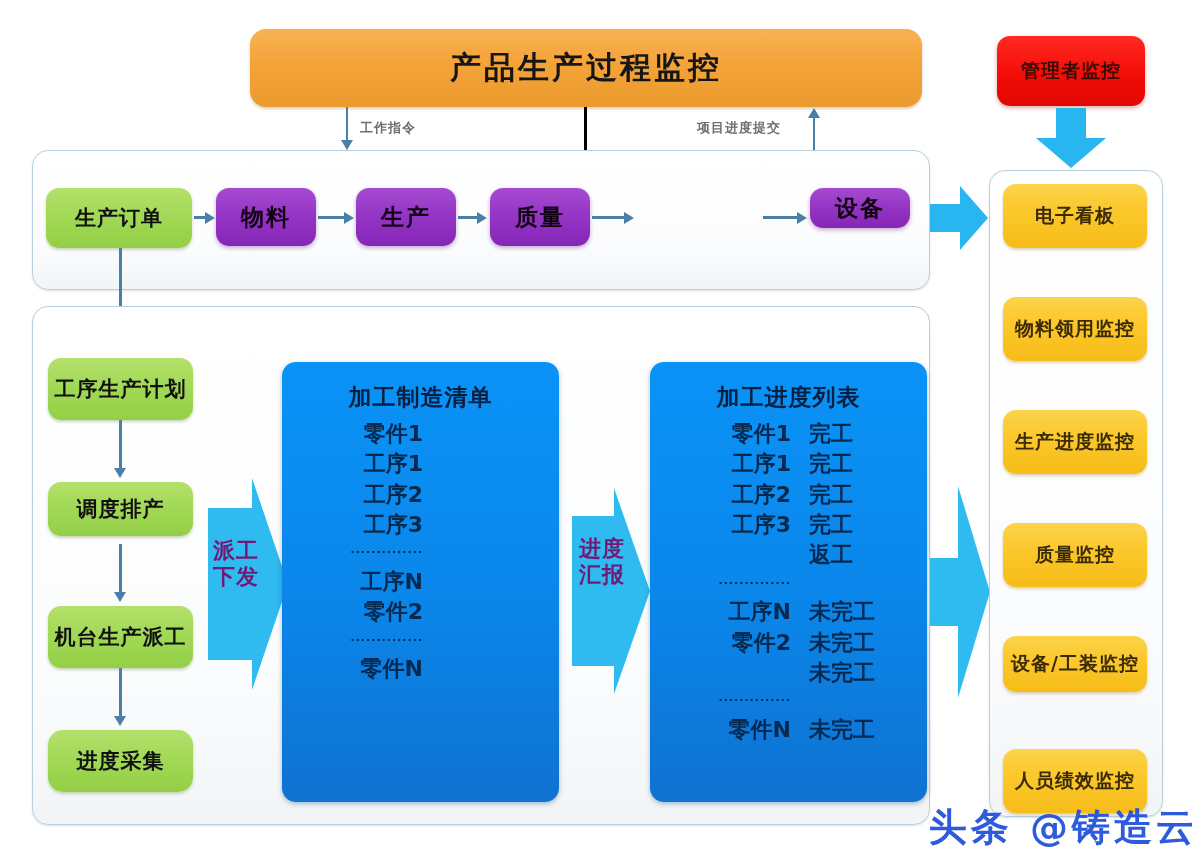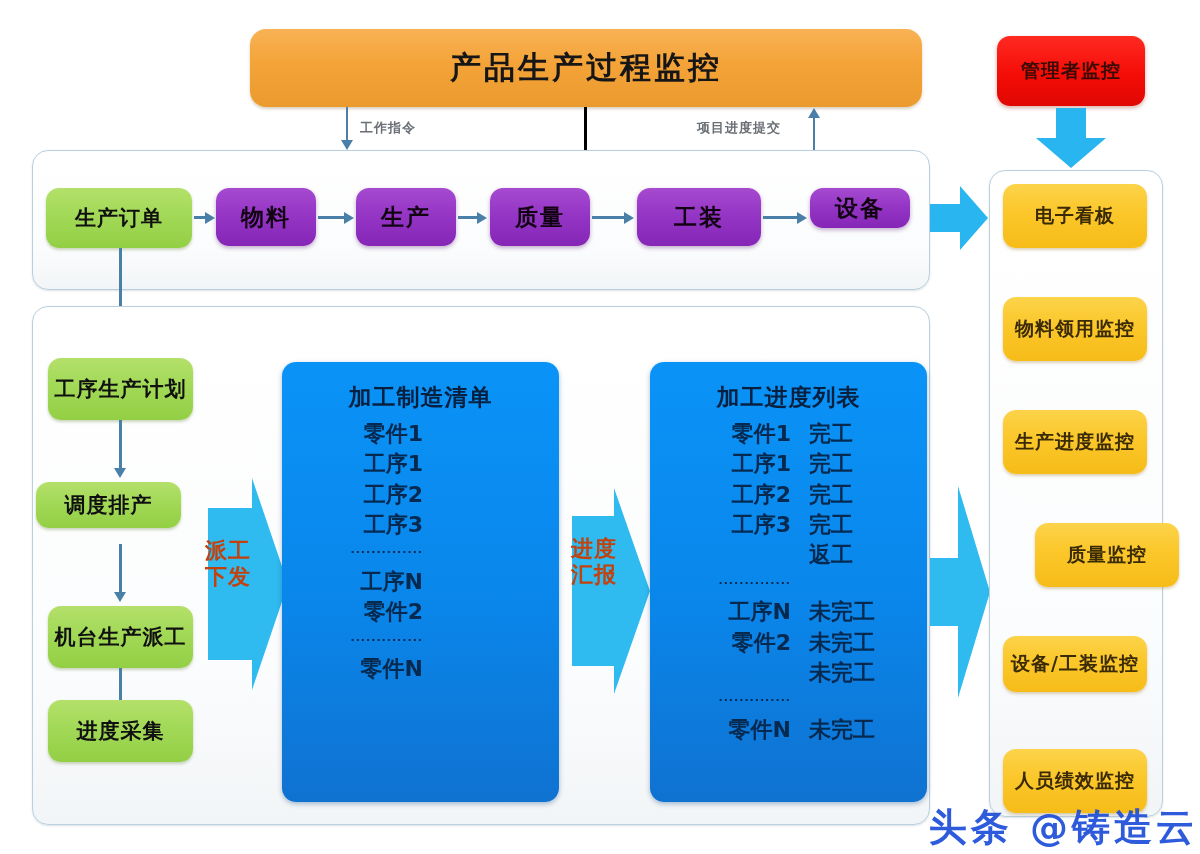--- a/index.html
+++ b/index.html
@@ -113,22 +113,22 @@
   
   .conn-label{
     position:absolute;font-size:13px;color:#6a6f75;font-weight:bold;
     letter-spacing:1px;white-space:nowrap;
   }
 
   
   .fat-arrow{position:absolute;}
   .fat-arrow svg{display:block;}
   .fat-label{
-    position:absolute;font-weight:bold;color:#c2410c;
-    font-size:22px;text-align:left;line-height:1.2;letter-spacing:1px;
+    position:absolute;font-weight:bold;color:#701a75;
+    font-size:22px;text-align:center;line-height:1.2;letter-spacing:1px;
   }
 
   
   .watermark{
     position:absolute;right:14px;bottom:1px;
     font-size:38px;font-weight:bold;color:#1d4ed8;
     letter-spacing:4px;opacity:.92;white-space:nowrap;
   }
 </style>
 </head>
@@ -174,23 +174,20 @@
 
   <div class="node purple-box" style="left:356px;top:188px;width:100px;height:58px;">
     <span>生产</span>
   </div>
   <div class="node purple-box" style="left:216px;top:188px;width:100px;height:58px;">
     <span>物料</span>
   </div>
   <div class="node purple-box" style="left:490px;top:188px;width:100px;height:58px;">
     <span>质量</span>
   </div>
-  <div class="node purple-box" style="left:637px;top:188px;width:124px;height:58px;">
-    <span>工装</span>
-  </div>
   <div class="node purple-box" style="left:810px;top:188px;width:100px;height:40px;">
     <span>设备</span>
   </div>
 
   <div class="conn conn-h" style="left:194px;top:216px;width:14px;"></div>
   <div class="arrow-r" style="left:205px;top:212px;"></div>
 
   <div class="conn conn-h" style="left:318px;top:216px;width:27px;"></div>
   <div class="arrow-r" style="left:344px;top:212px;"></div>
 
@@ -213,33 +210,33 @@
   <div class="arrow-d" style="left:114px;top:348px;"></div>
 
   <div class="frame" style="left:32px;top:306px;width:896px;height:517px;"></div>
 
   <div class="node green-box" style="left:48px;top:358px;width:145px;height:62px;">
     <span>工序生产计划</span>
   </div>
   <div class="conn conn-v" style="left:119px;top:420px;width:3px;height:54px;"></div>
   <div class="arrow-d" style="left:114px;top:468px;"></div>
 
-  <div class="node green-box" style="left:36px;top:482px;width:145px;height:46px;">
+  <div class="node green-box" style="left:48px;top:482px;width:145px;height:54px;">
     <span>调度排产</span>
   </div>
   <div class="conn conn-v" style="left:119px;top:544px;width:3px;height:54px;"></div>
   <div class="arrow-d" style="left:114px;top:592px;"></div>
 
   <div class="node green-box" style="left:48px;top:606px;width:145px;height:62px;">
     <span>机台生产派工</span>
   </div>
   <div class="conn conn-v" style="left:119px;top:668px;width:3px;height:54px;"></div>
   <div class="arrow-d" style="left:114px;top:716px;"></div>
 
-  <div class="node green-box" style="left:48px;top:700px;width:145px;height:62px;">
+  <div class="node green-box" style="left:48px;top:730px;width:145px;height:62px;border-radius:15px;">
     <span>进度采集</span>
   </div>
 
   <div class="fat-arrow" style="left:200px;top:478px;width:90px;height:212px;">
     <svg width="90" height="212" viewBox="0 0 90 212">
       <polygon points="8,30 52,30 52,0 88,106 52,212 52,182 8,182" fill="#2fbaf0"></polygon>
     </svg>
   </div>
   <div class="fat-label" style="left:205px;top:538px;width:62px;">
     <div>派工</div>
@@ -358,21 +355,21 @@
 
   <div class="node yellow-box" style="left:1003px;top:184px;width:144px;height:64px;">
     <span>电子看板</span>
   </div>
   <div class="node yellow-box" style="left:1003px;top:297px;width:144px;height:64px;">
     <span>物料领用监控</span>
   </div>
   <div class="node yellow-box" style="left:1003px;top:410px;width:144px;height:64px;">
     <span>生产进度监控</span>
   </div>
-  <div class="node yellow-box" style="left:1003px;top:523px;width:144px;height:64px;margin-left:32px;">
+  <div class="node yellow-box" style="left:1003px;top:523px;width:144px;height:64px;">
     <span>质量监控</span>
   </div>
   <div class="node yellow-box" style="left:1003px;top:636px;width:144px;height:56px;">
     <span>设备/工装监控</span>
   </div>
   <div class="node yellow-box" style="left:1003px;top:749px;width:144px;height:64px;">
     <span>人员绩效监控</span>
   </div>
 
   <div class="watermark">头条 @铸造云</div>

